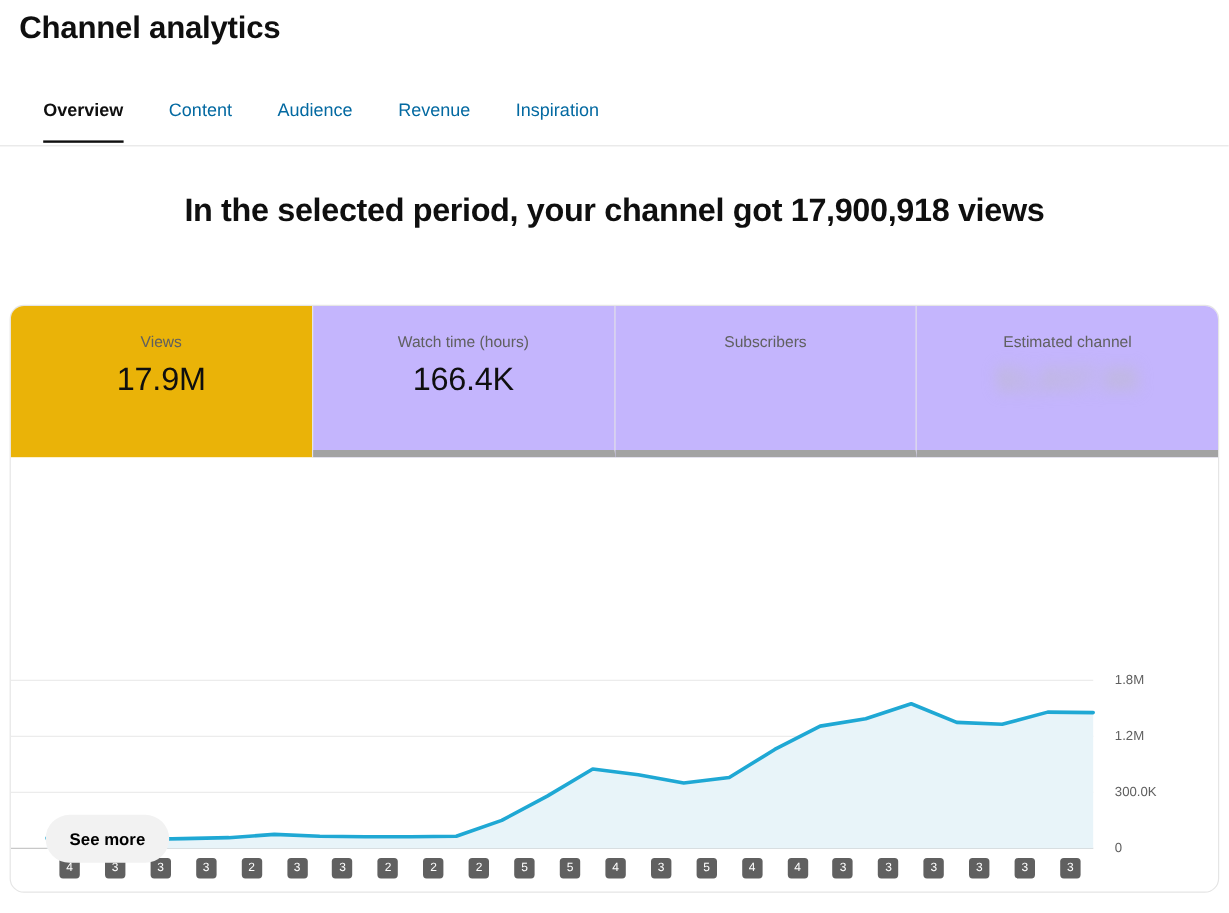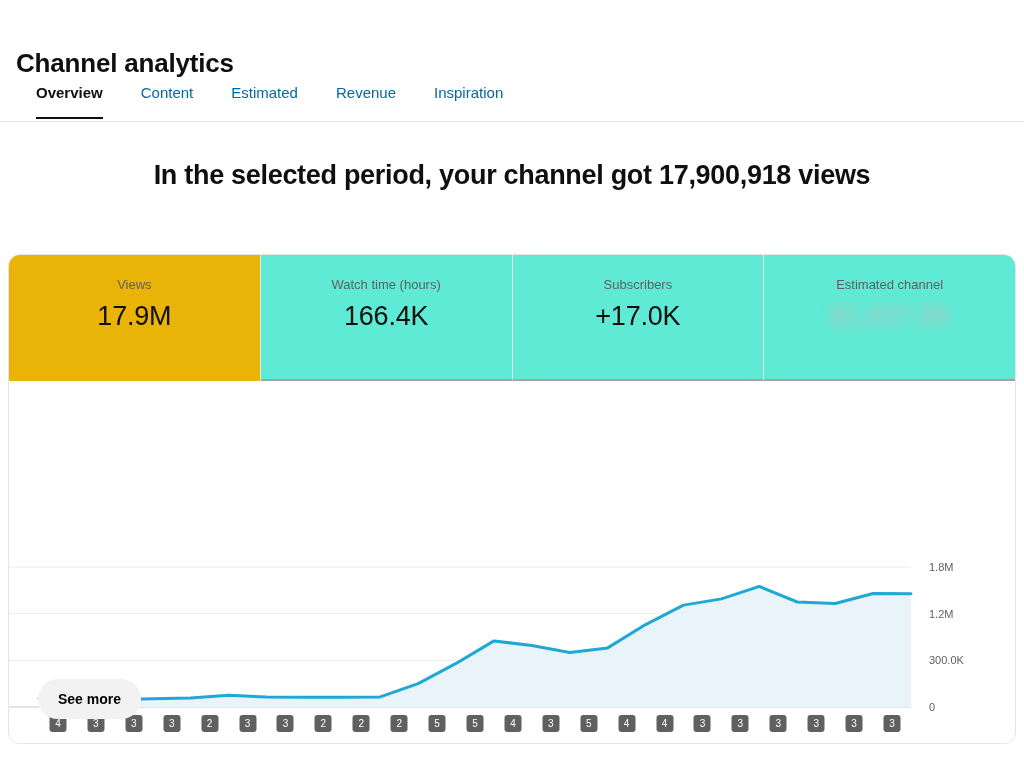--- a/index.html
+++ b/index.html
@@ -25,21 +25,20 @@
   
   .page-title {
     position: absolute;
     left: 16px;
     top: 8px;
     font-size: 26px;
     font-weight: 700;
     letter-spacing: -0.2px;
     color: #0f0f0f;
     white-space: nowrap;
-    margin-top: 40px;
   }
 
   .tabbar {
     position: absolute;
     left: 0;
     top: 75px;
     width: 1024px;
     height: 47px;
     border-bottom: 1px solid #e5e5e5;
     box-sizing: border-box;
@@ -109,23 +108,23 @@
 
   
   .metrics {
     display: flex;
     width: 100%;
     height: 126px;
   }
   .metric {
     flex: 1 1 0;
     position: relative;
-    background: #5eead4;
+    background: #c4b5fd;
     border-right: 1px solid #e5e5e5;
-    border-bottom: 2px solid #a3a3a3;
+    border-bottom: 6px solid #a3a3a3;
     box-sizing: border-box;
     padding-top: 22px;
     text-align: center;
     cursor: pointer;
   }
   .metric:last-child {
     border-right: none;
   }
   .metric.active {
     background: #eab308;
@@ -232,42 +231,41 @@
 <body>
 
 <div class="page">
 
   <div class="page-title">Channel analytics</div>
 
   <div class="tabbar">
     <div class="tabs" id="tab-list">
         <button class="tab active">Overview</button>
         <button class="tab">Content</button>
-        <button class="tab">Estimated</button>
+        <button class="tab">Audience</button>
         <button class="tab">Revenue</button>
         <button class="tab">Inspiration</button>
       </div>
   </div>
 
   <div class="headline">In the selected period, your channel got 17,900,918 views</div>
 
   <div class="card">
 
     <div class="metrics" id="metric-tiles">
         <div class="metric active">
           <div class="metric-label">Views</div>
           <div class="metric-value">17.9M</div>
         </div>
         <div class="metric">
           <div class="metric-label">Watch time (hours)</div>
           <div class="metric-value">166.4K</div>
         </div>
         <div class="metric">
           <div class="metric-label">Subscribers</div>
-          <div class="metric-value">+17.0K</div>
         </div>
         <div class="metric">
           <div class="metric-label">Estimated channel</div>
           <div class="metric-value redacted">$1,837.96</div>
         </div>
       </div>
 
     <div class="chart-wrap">
       <svg class="chart-svg" width="1006" height="364" viewBox="0 0 1006 364" id="chart-svg">
           <line x1="0" x2="902" y1="186" y2="186" stroke="#ececec" stroke-width="1"></line>

